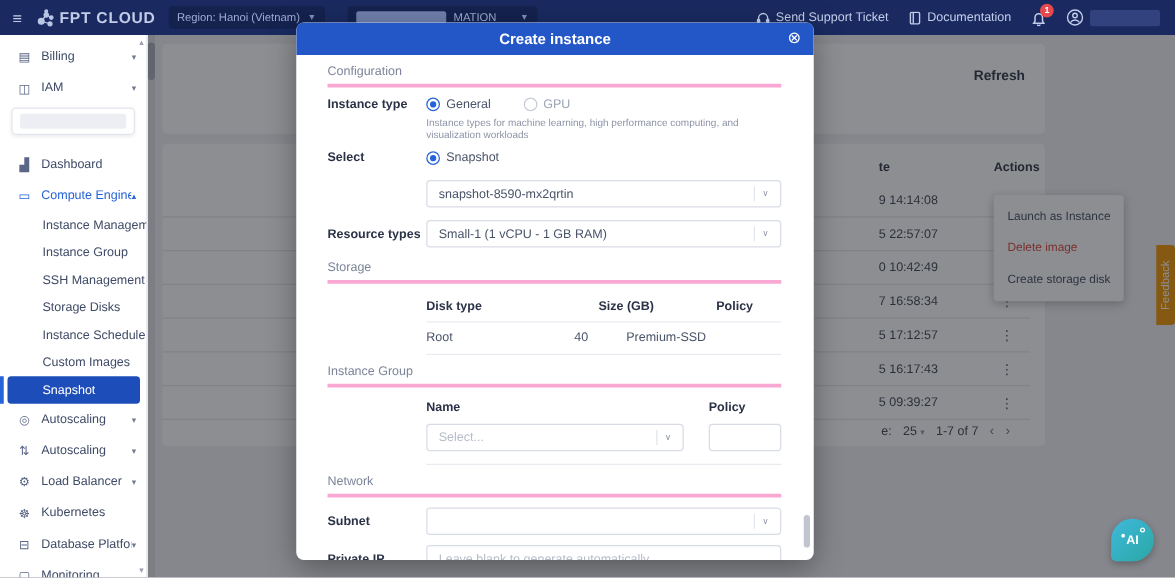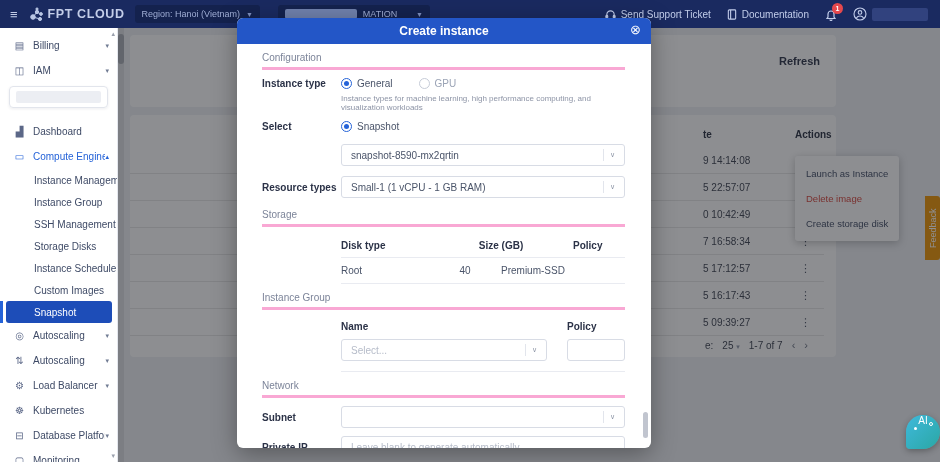--- a/index.html
+++ b/index.html
@@ -114,23 +114,23 @@
   .stbl .c1 { width: 88px; } .stbl .c2 { width: 72px; text-align: center; } .stbl .c3 { flex: 1; }
 
   .ig { margin-left: 79px; font-size: 10px; margin-bottom: 8px; }
   .ig-h { display: flex; font-weight: bold; color: #2b3247; padding: 3px 0 7px; }
   .ig-h .n { width: 226px; } .ig-h .p { flex: 1; }
   .ig-c { display: flex; padding-bottom: 10px; border-bottom: 1px solid #e9ebf1; }
   .ig-c .name-select { width: 206px; margin-right: 20px; flex: none; }
   .ig-c .policy-input { width: 96px; }
 
   
-  #ai-button { position: absolute; right: 0; bottom: 13px; width: 34px; height: 34px; z-index: 30;
+  #ai-button { position: absolute; right: 17px; bottom: 13px; width: 34px; height: 34px; z-index: 30;
     background: linear-gradient(135deg, #3fb9dc, #2aa7a4); border-radius: 50% 50% 50% 4px;
-    display: flex; align-items: flex-start; justify-content: center; color: #fff; font-weight: normal;
+    display: flex; align-items: center; justify-content: center; color: #fff; font-weight: bold;
     font-size: 10px; box-shadow: 0 2px 6px rgba(0,0,0,.3); cursor: pointer; }
   #ai-button .spark { position: absolute; top: 7px; right: 7px; width: 4px; height: 4px;
     border: 1px solid #fff; border-radius: 50%; }
   #ai-button .spark2 { position: absolute; top: 12px; left: 8px; width: 3px; height: 3px;
     background: #fff; border-radius: 50%; }
 </style>
 </head>
 <body>
 
 <div id="page">

